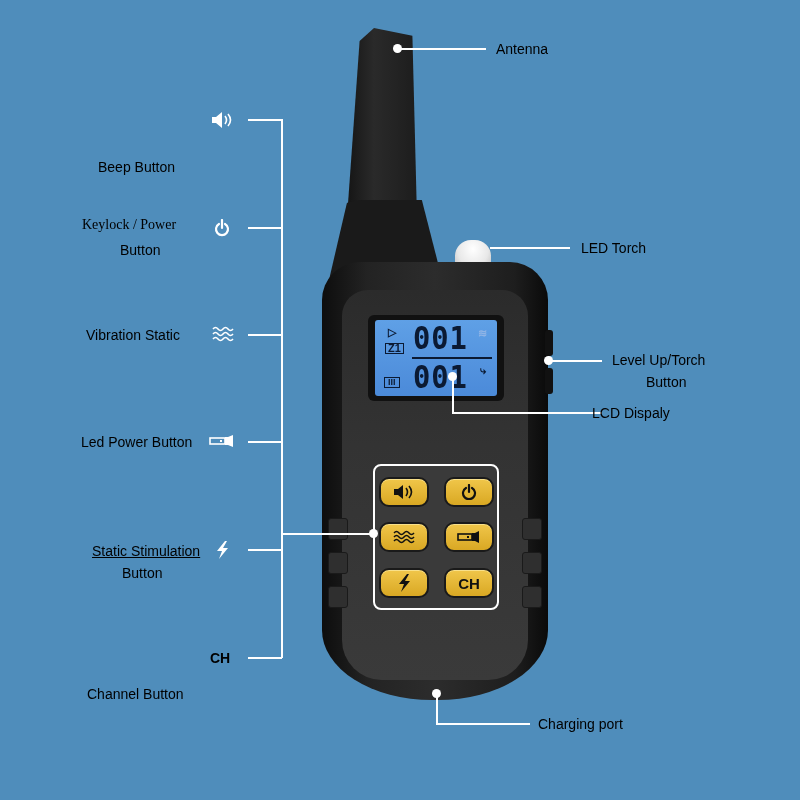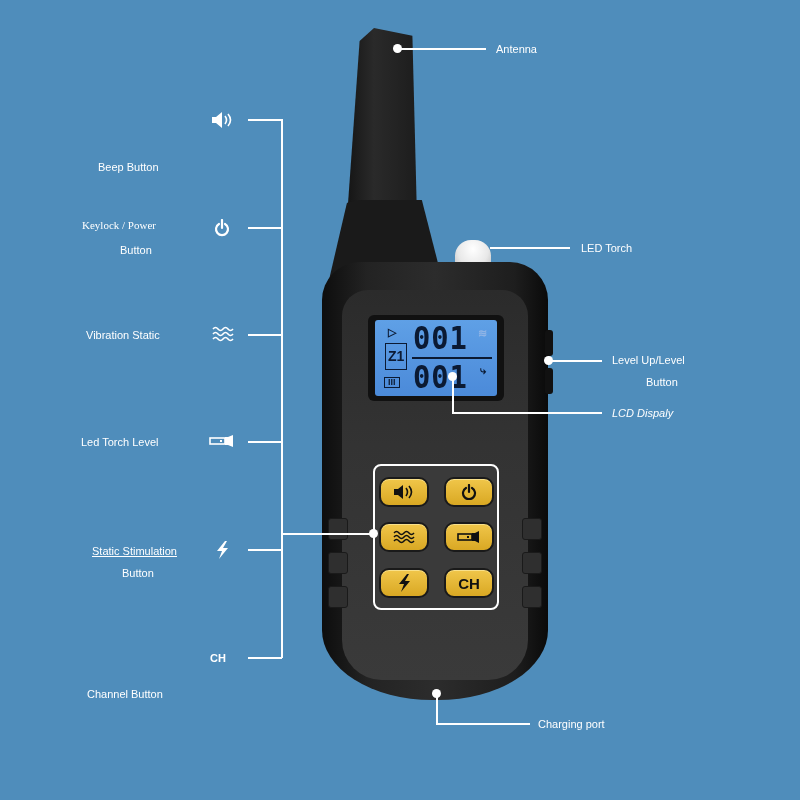--- a/index.html
+++ b/index.html
@@ -1,17 +1,17 @@
 <!DOCTYPE html>
 <html><head>
 <meta charset="utf-8">
 <style>
   html, body { margin:0; padding:0; }
   body { width:800px; height:800px; background:#4f8dbb; position:relative; overflow:hidden; font-family:"Liberation Sans", sans-serif; color:#fff; }
-  .lbl { position:absolute; font-size:11px; color:#ffffff; line-height:22px; white-space:nowrap; }
+  .lbl { position:absolute; font-size:14px; color:#000000; line-height:22px; white-space:nowrap; }
   .line { position:absolute; background:#fff; }
   .dot { position:absolute; width:9px; height:9px; border-radius:50%; background:#fff; }
   .icon { position:absolute; }
   
   .antenna { position:absolute; left:342px; top:28px; width:80px; height:260px; background:linear-gradient(90deg,#111 0%,#2a2a2a 40%,#1b1b1b 100%); border-radius:12px 12px 0 0; clip-path:polygon(22% 5%, 40% 0%, 88% 3%, 96% 100%, 0% 100%); }
   .neck { position:absolute; left:322px; top:200px; width:128px; height:110px; background:#1a1a1a; border-radius:40px 0 0 0; clip-path:polygon(20% 0, 78% 0, 100% 100%, 0 100%); }
   .torch { position:absolute; left:455px; top:240px; width:36px; height:30px; background:radial-gradient(ellipse at 50% 30%,#fff 0%,#e8e8e8 60%,#bdbdbd 100%); border-radius:16px 16px 3px 3px; }
   .body { position:absolute; left:322px; top:262px; width:226px; height:438px; background:linear-gradient(90deg,#0d0d0d 0%,#232323 20%,#2c2c2c 50%,#1e1e1e 85%,#0a0a0a 100%); border-radius:38px 38px 110px 110px / 38px 38px 70px 70px; }
   .face { position:absolute; left:342px; top:290px; width:186px; height:390px; background:linear-gradient(180deg,#2b2b2b 0%,#333 40%,#3a3a3a 100%); border-radius:26px 26px 40px 40px; }
   .lcd-frame { position:absolute; left:368px; top:315px; width:136px; height:86px; background:#111; border-radius:6px; }
@@ -39,21 +39,21 @@
 <div class="grip" style="left:522px;top:518px;"></div>
 <div class="grip" style="left:522px;top:552px;"></div>
 <div class="grip" style="left:522px;top:586px;"></div>
 
 <div class="side-btn" style="left:545px;top:330px;"></div>
 <div class="side-btn" style="left:545px;top:368px;"></div>
 
 <div class="lcd-frame"></div>
 <div class="lcd"></div>
 <div class="lcd-ic" style="left:388px;top:326px;">▷</div>
-<div class="lcd-ic" style="left:385px;top:343px;font-size:14px;border:1px solid #0b1a33;padding:8px 2px;line-height:9px;">Z1</div>
+<div class="lcd-ic" style="left:385px;top:343px;font-size:11px;border:1px solid #0b1a33;padding:0 2px;line-height:9px;">Z1</div>
 <div class="lcd-ic" style="left:384px;top:377px;font-size:9px;border:1px solid #0b1a33;padding:0 3px;line-height:9px;">III</div>
 <div class="seg" style="left:413px;top:323px;">001</div>
 <div class="lcd-sep"></div>
 <div class="seg" style="left:413px;top:362px;">001</div>
 <div class="lcd-ic" style="left:478px;top:327px;color:#8fb4e6;">≋</div>
 <div class="lcd-ic" style="left:480px;top:364px;">⤷</div>
 
 <div class="pad"></div>
 <div class="btn" style="left:379px;top:477px;">
   <svg width="22" height="16" viewBox="0 0 22 16">
@@ -90,27 +90,27 @@
 
 <div class="dot" style="left:393px;top:44px;"></div>
 <div class="line" style="left:398px;top:48px;width:88px;height:2px;"></div>
 <div class="lbl" style="left:496px;top:38px;">Antenna</div>
 
 <div class="line" style="left:490px;top:247px;width:80px;height:2px;"></div>
 <div class="lbl" style="left:581px;top:237px;">LED Torch</div>
 
 <div class="dot" style="left:544px;top:356px;"></div>
 <div class="line" style="left:550px;top:360px;width:52px;height:2px;"></div>
-<div class="lbl" style="left:612px;top:349px;">Level Up/Level</div>
+<div class="lbl" style="left:612px;top:349px;">Level Up/Torch</div>
 <div class="lbl" style="left:646px;top:371px;">Button</div>
 
 <div class="dot" style="left:448px;top:372px;"></div>
 <div class="line" style="left:452px;top:376px;width:2px;height:37px;"></div>
 <div class="line" style="left:452px;top:412px;width:150px;height:2px;"></div>
-<div class="lbl" style="left:612px;top:402px;font-style:italic;">LCD Dispaly</div>
+<div class="lbl" style="left:592px;top:402px;">LCD Dispaly</div>
 
 <div class="dot" style="left:432px;top:689px;"></div>
 <div class="line" style="left:436px;top:693px;width:2px;height:31px;"></div>
 <div class="line" style="left:436px;top:723px;width:94px;height:2px;"></div>
 <div class="lbl" style="left:538px;top:713px;">Charging port</div>
 
 <div class="line" style="left:281px;top:119px;width:2px;height:539px;"></div>
 <div class="line" style="left:283px;top:533px;width:90px;height:2px;"></div>
 <div class="dot" style="left:369px;top:529px;"></div>
 
@@ -129,21 +129,21 @@
     <line x1="8" y1="1" x2="8" y2="9" stroke="#fff" stroke-width="2.2" stroke-linecap="round"></line>
   </svg>
 
 <div class="line" style="left:248px;top:334px;width:34px;height:2px;"></div>
 <div class="lbl" style="left:86px;top:324px;">Vibration Static</div>
 <svg class="icon" style="left:212px;top:326px;" width="22" height="16" viewBox="0 0 22 16">
     <path d="M1 3q2.5-3 5 0t5 0t5 0t5 0M1 8q2.5-3 5 0t5 0t5 0t5 0M1 13q2.5-3 5 0t5 0t5 0t5 0" stroke="#fff" stroke-width="1.6" fill="none"></path>
   </svg>
 
 <div class="line" style="left:248px;top:441px;width:34px;height:2px;"></div>
-<div class="lbl" style="left:81px;top:431px;">Led Torch Level</div>
+<div class="lbl" style="left:81px;top:431px;">Led Power Button</div>
 <svg class="icon" style="left:209px;top:434px;" width="26" height="14" viewBox="0 0 26 14">
     <rect x="1" y="4" width="15" height="6" stroke="#fff" stroke-width="1.6" fill="none"></rect>
     <path d="M16 3h3l5-2v12l-5-2h-3z" fill="#fff"></path>
     <rect x="11" y="6" width="2" height="2" fill="#fff"></rect>
   </svg>
 
 <div class="line" style="left:248px;top:549px;width:34px;height:2px;"></div>
 <div class="lbl" style="left:92px;top:540px;text-decoration:underline;">Static Stimulation</div>
 <div class="lbl" style="left:122px;top:562px;">Button</div>
 <svg class="icon" style="left:214px;top:540px;" width="16" height="20" viewBox="0 0 16 20">

